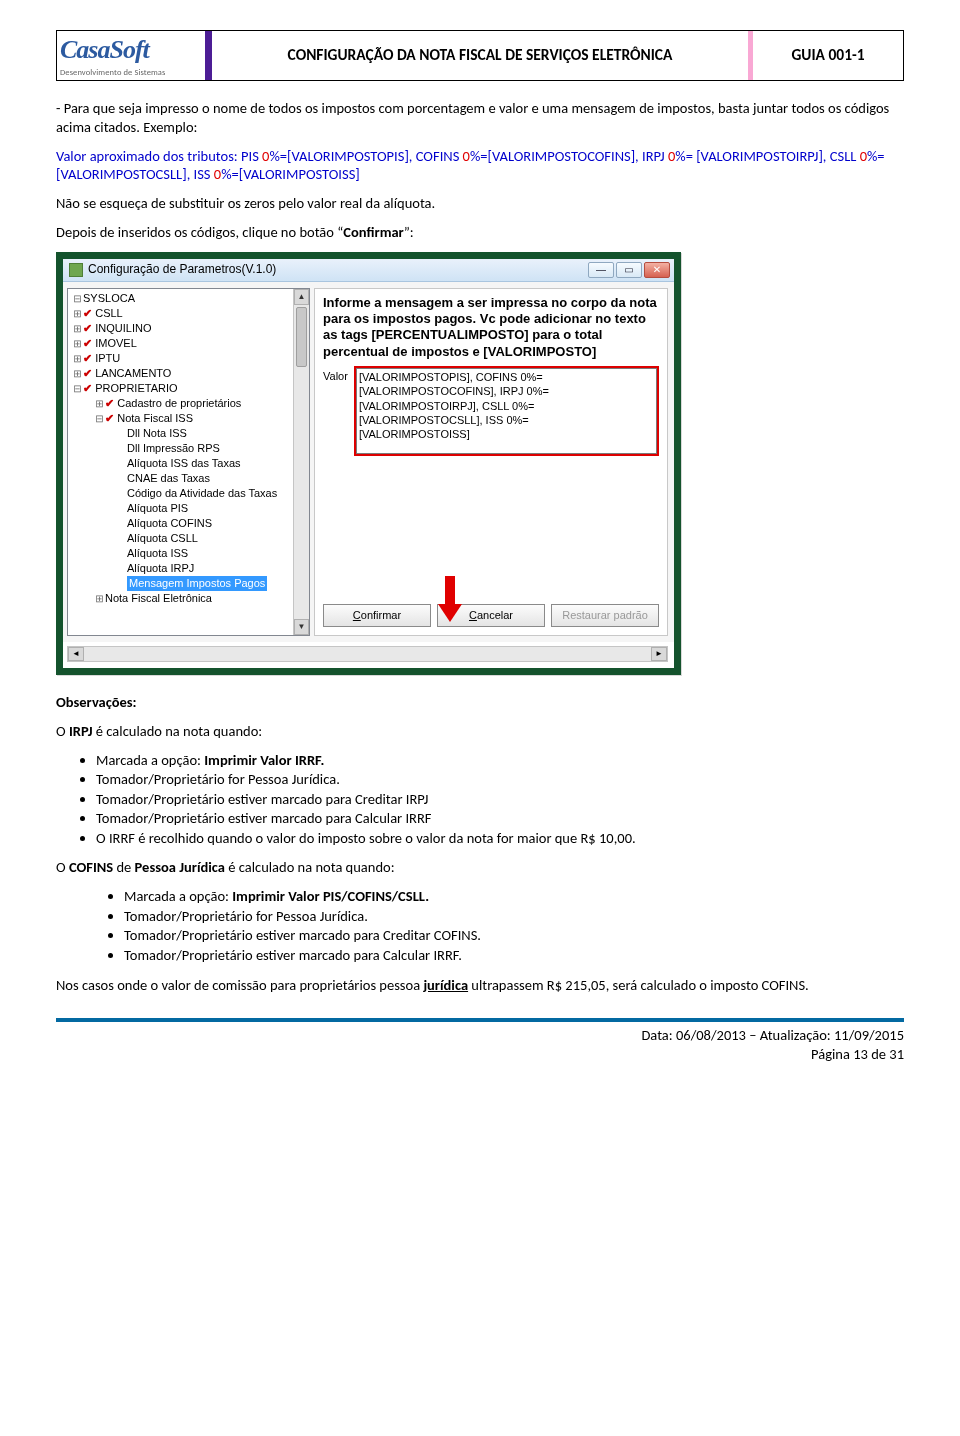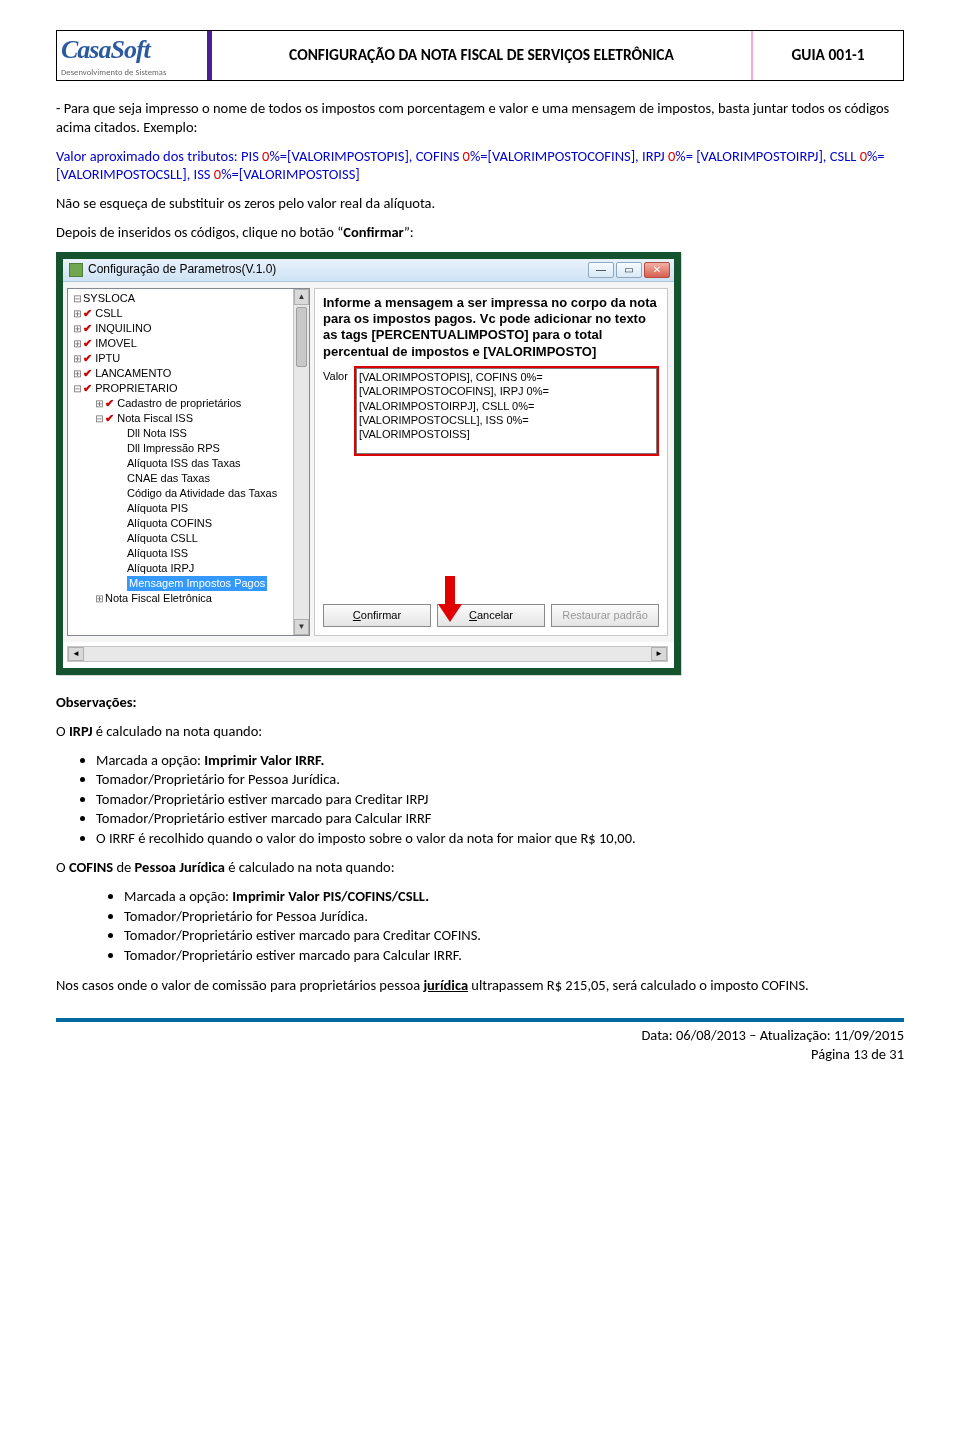--- a/index.html
+++ b/index.html
@@ -12,25 +12,25 @@
     margin: 0 auto;
     padding: 30px 56px 30px 56px;
     line-height: 1.3;
   }
   .header-table {
     display: flex;
     border: 1px solid #000;
     margin-bottom: 18px;
   }
   .header-table > div { padding: 2px 6px; display:flex; align-items:center; }
-  .logo-cell { width: 155px; border-right:5px solid #4c1d95; justify-content:center; flex-direction:column; }
+  .logo-cell { width: 155px; border-right:7px solid #4c1d95; justify-content:center; flex-direction:column; }
   .logo-cell .logo-box { width: 142px; }
   .logo-top { font-family: "Times New Roman", serif; font-weight: bold; font-style: italic; font-size: 26px; color:#2c5aa0; letter-spacing:-1px; }
   .logo-sub { font-size: 8.5px; color:#666; letter-spacing:0.1px; }
-  .title-cell { flex:1; border-right:2px solid #f9a8d4; text-align:left; font-weight:bold; font-size:15.5px; justify-content:center; padding:4px 8px; }
+  .title-cell { flex:1; border-right:5px solid #f9a8d4; text-align:left; font-weight:bold; font-size:15.5px; justify-content:center; padding:4px 8px; }
   .guia-cell { width:150px; justify-content:center; font-weight:bold; font-size:15.5px; }
   p { margin: 0 0 10px 0; }
   .blue { color:#0000cc; }
   .red { color:#e00000; }
   .bold { font-weight: bold; }
   .screenshot {
     width: 625px;
     margin: 8px 0 18px 0;
     font-family: Tahoma, Arial, sans-serif;
     font-size: 11px;

